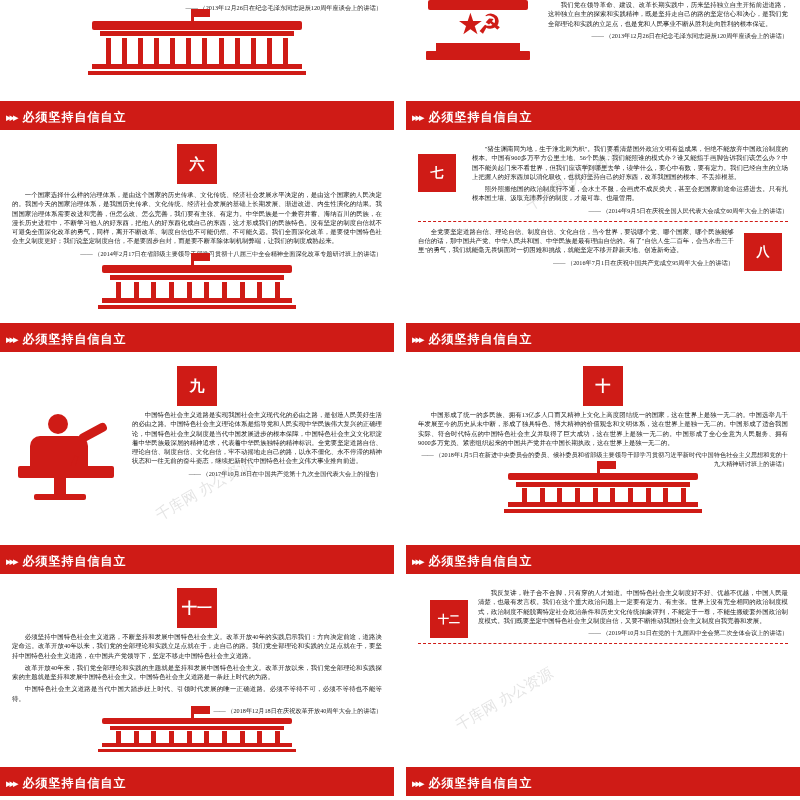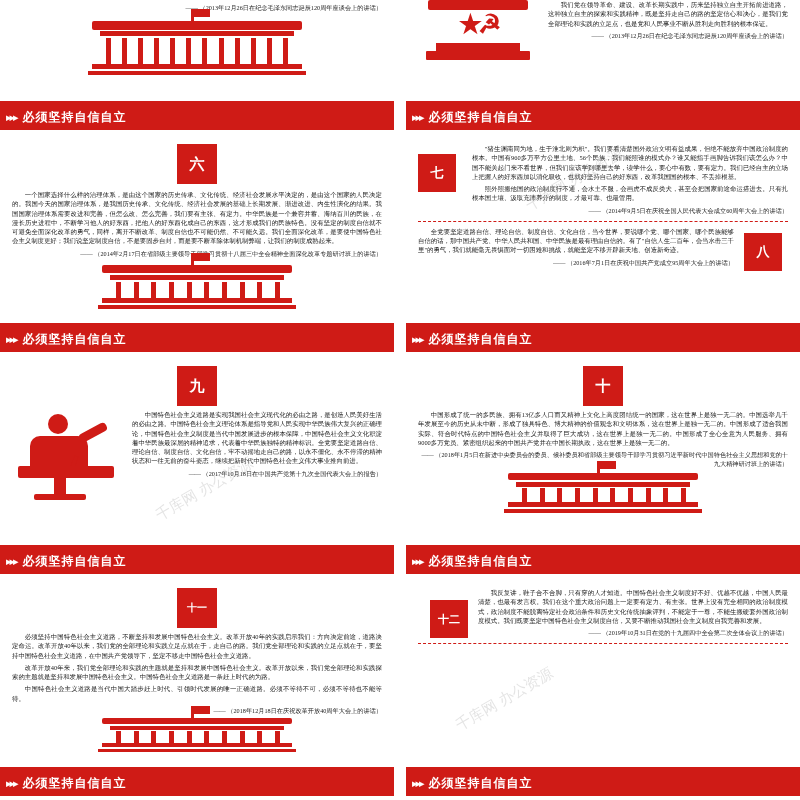--- a/index.html
+++ b/index.html
@@ -404,21 +404,21 @@
       </div>
     </div>
 
     <div class="slide">
       <div class="banner">
         <span class="chev">▸▸▸</span>
         <span class="btitle">必须坚持自信自立</span>
       </div>
       <div class="body" style="top:30px;">
         <div style="display:flex;justify-content:center;margin-bottom:4px;">
-          <div class="numbox" style="font-size:10px;">十一</div>
+          <div class="numbox" style="font-size:15px;">十一</div>
         </div>
         <p class="para">必须坚持中国特色社会主义道路，不断坚持和发展中国特色社会主义。改革开放40年的实践启示我们：方向决定前途，道路决定命运。改革开放40年以来，我们党的全部理论和实践立足点就在于，走自己的路。我们党全部理论和实践的立足点就在于，要坚持中国特色社会主义道路，在中国共产党领导下，坚定不移走中国特色社会主义道路。</p>
         <p class="para">改革开放40年来，我们党全部理论和实践的主题就是坚持和发展中国特色社会主义。改革开放以来，我们党全部理论和实践探索的主题就是坚持和发展中国特色社会主义。中国特色社会主义道路是一条赶上时代的为路。</p>
         <p class="para">中国特色社会主义道路是当代中国大踏步赶上时代、引领时代发展的唯一正确道路。必须不等待不可，必须不等待也不能等待。</p>
         <div class="source">—— （2018年12月18日在庆祝改革开放40周年大会上的讲话）</div>
         <div class="hall" style="margin-top:2px;width:190px;height:34px;">
           <div class="flag" style="left:89px;"></div>
           <div class="flagcloth" style="left:92px;"></div>
           <div class="roof" style="width:190px;height:6px;"></div>
           <div class="roof2" style="width:174px;top:8px;height:4px;"></div>

